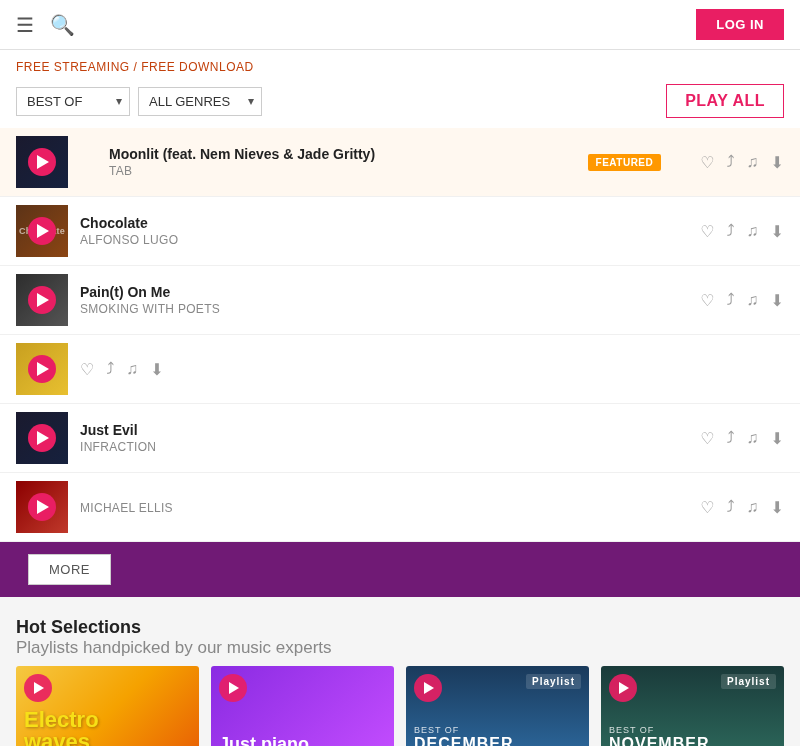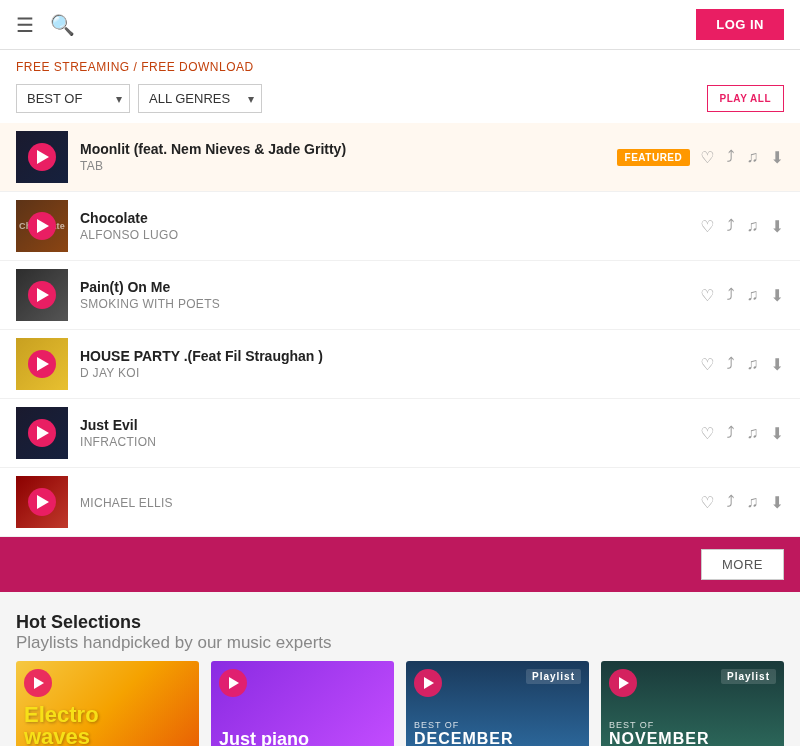--- a/index.html
+++ b/index.html
@@ -68,37 +68,37 @@
       top: 50%;
       transform: translateY(-50%);
       pointer-events: none;
       font-size: 12px;
       color: #555;
     }
     .play-all-btn {
       border: 1px solid #e91e63;
       background: #fff;
       color: #e91e63;
-      padding: 7px 12px;
-      font-size: 10px;
+      padding: 7px 18px;
+      font-size: 16px;
       font-weight: bold;
       cursor: pointer;
       letter-spacing: 0.5px;
     }
 
     
     .track-list { background: #fff; }
     .track-item {
       display: flex;
       align-items: center;
       padding: 8px 16px;
       border-bottom: 1px solid #f0f0f0;
       cursor: pointer;
     }
-    .track-item.featured { background: #fff8f0; }
+    .track-item.featured { background: #fff8f0; gap: 29px; }
     .track-thumb {
       width: 52px;
       height: 52px;
       position: relative;
       flex-shrink: 0;
       margin-right: 12px;
       overflow: hidden;
     }
     .play-btn-overlay {
       position: absolute;
@@ -156,23 +156,23 @@
       gap: 12px;
     }
     .action-icon {
       color: #999;
       font-size: 16px;
       cursor: pointer;
     }
 
     .more-btn-row {
       display: flex;
-      justify-content: flex-end;
-      padding: 12px 16px;
-      background: #be185d;
+      justify-content: flex-start;
+      padding: 12px 28px;
+      background: #701a75;
     }
     .more-btn {
       border: 1px solid #ccc;
       background: #fff;
       color: #555;
       padding: 7px 20px;
       font-size: 13px;
       cursor: pointer;
       letter-spacing: 0.5px;
     }
@@ -383,24 +383,20 @@
   </div>
     <div class="track-item">
     <div class="track-thumb thumb-house">
       <div class="thumb-text">DJK</div>
       <div class="play-btn-overlay">
         <div class="play-circle">
           <div class="play-triangle"></div>
         </div>
       </div>
     </div>
-    <div class="track-info">
-      <div class="track-title">HOUSE PARTY .(Feat Fil Straughan )</div>
-      <div class="track-artist">D JAY KOI</div>
-    </div>
 
     <div class="track-actions">
       <span class="action-icon">♡</span>
       <span class="action-icon">⤴</span>
       <span class="action-icon">♫</span>
       <span class="action-icon">⬇</span>
     </div>
   </div>
     <div class="track-item">
     <div class="track-thumb thumb-evil">

